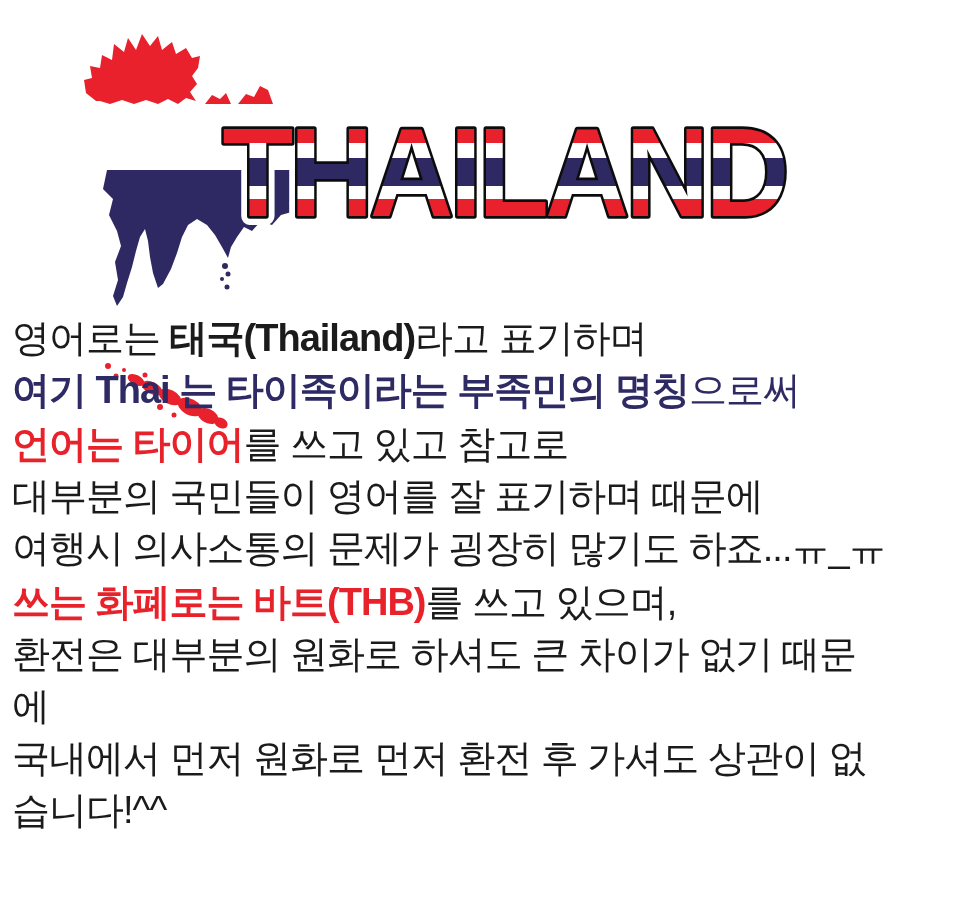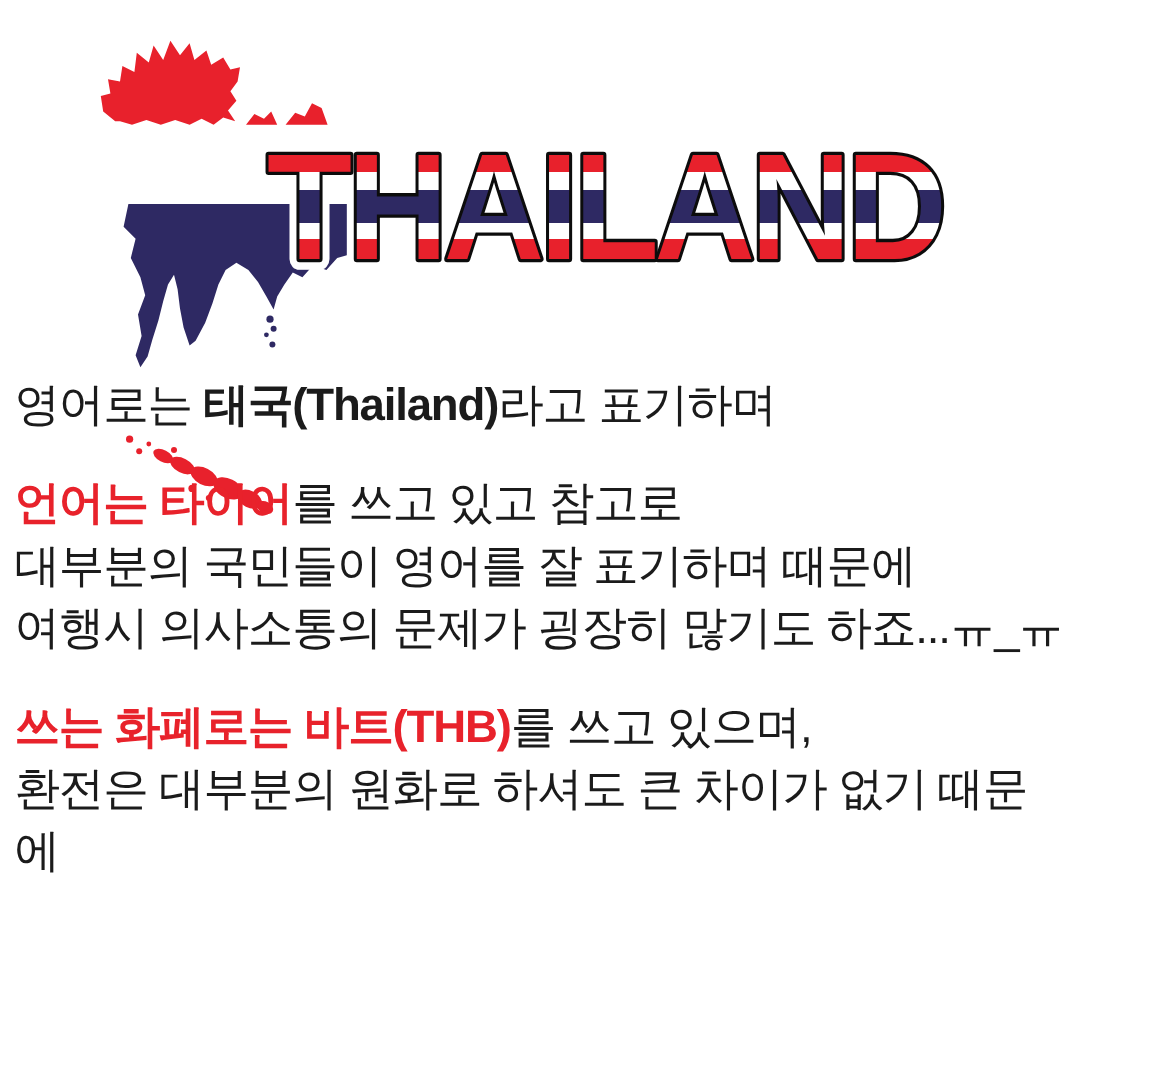--- a/index.html
+++ b/index.html
@@ -55,21 +55,21 @@
     width: 100%;
     padding-left: 12px;
     box-sizing: border-box;
     text-align: left;
     font-size: 38px;
     line-height: 52px;
     letter-spacing: -1px;
     color: var(--txt-black, #1b1b1b);
     z-index: 3;
   }
-  .para + .para { margin-top: 30px; }
+  .para + .para { margin-top: 2px; }
   .seg { white-space: pre-wrap; }
   .seg.bold { font-weight: 700; }
   .seg.c-black { color: var(--txt-black, #1b1b1b); }
   .seg.c-navy  { color: var(--txt-navy, #2d2a64); }
   .seg.c-red   { color: var(--txt-red, #e8222b); }
 </style>
 </head>
 <body>
 
 <div class="page">
@@ -119,25 +119,27 @@
     </defs>
     <g transform="translate(300,0) scale(0.92,1)">
       <text class="title-halo" x="0" y="99" text-anchor="middle" letter-spacing="-4">THAILAND</text>
       <text class="title-main" x="0" y="99" text-anchor="middle" letter-spacing="-4">THAILAND</text>
     </g>
   </svg>
 
   <main class="content" id="content">
       <div class="para">
         <div class="line"><span class="seg regular c-black">영어로는 </span><span class="seg bold c-black">태국(Thailand)</span><span class="seg regular c-black">라고 표기하며</span></div>
+        <div class="line"><span class="seg bold c-navy">여기 Thai 는 타이족이라는 부족민의 명칭</span><span class="seg regular c-navy">으로써</span></div>
       </div>
       <div class="para">
         <div class="line"><span class="seg bold c-red">언어는 타이어</span><span class="seg regular c-black">를 쓰고 있고 참고로</span></div>
         <div class="line"><span class="seg regular c-black">대부분의 국민들이 영어를 잘 표기하며 때문에</span></div>
         <div class="line"><span class="seg regular c-black">여행시 의사소통의 문제가 굉장히 많기도 하죠...ㅠ_ㅠ</span></div>
       </div>
       <div class="para">
         <div class="line"><span class="seg bold c-red">쓰는 화폐로는 바트(THB)</span><span class="seg regular c-black">를 쓰고 있으며,</span></div>
         <div class="line"><span class="seg regular c-black">환전은 대부분의 원화로 하셔도 큰 차이가 없기 때문에</span></div>
+        <div class="line"><span class="seg regular c-black">국내에서 먼저 원화로 먼저 환전 후 가셔도 상관이 없습니다!^^</span></div>
       </div>
     </main>
 
 </div>
 
 </body></html>

